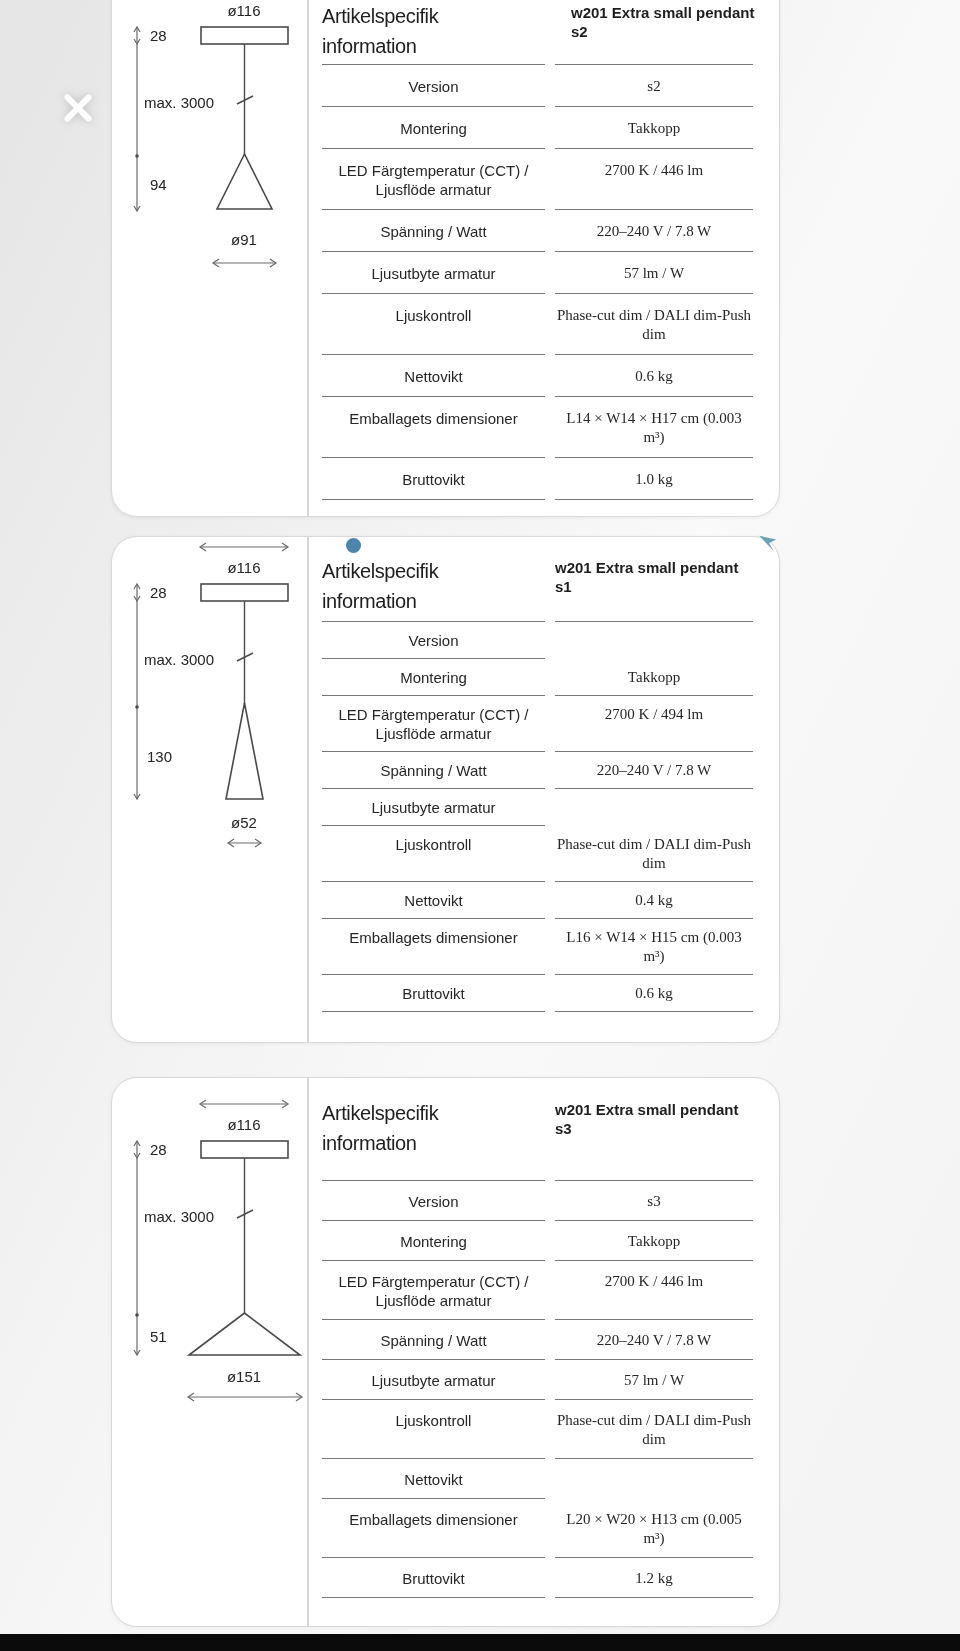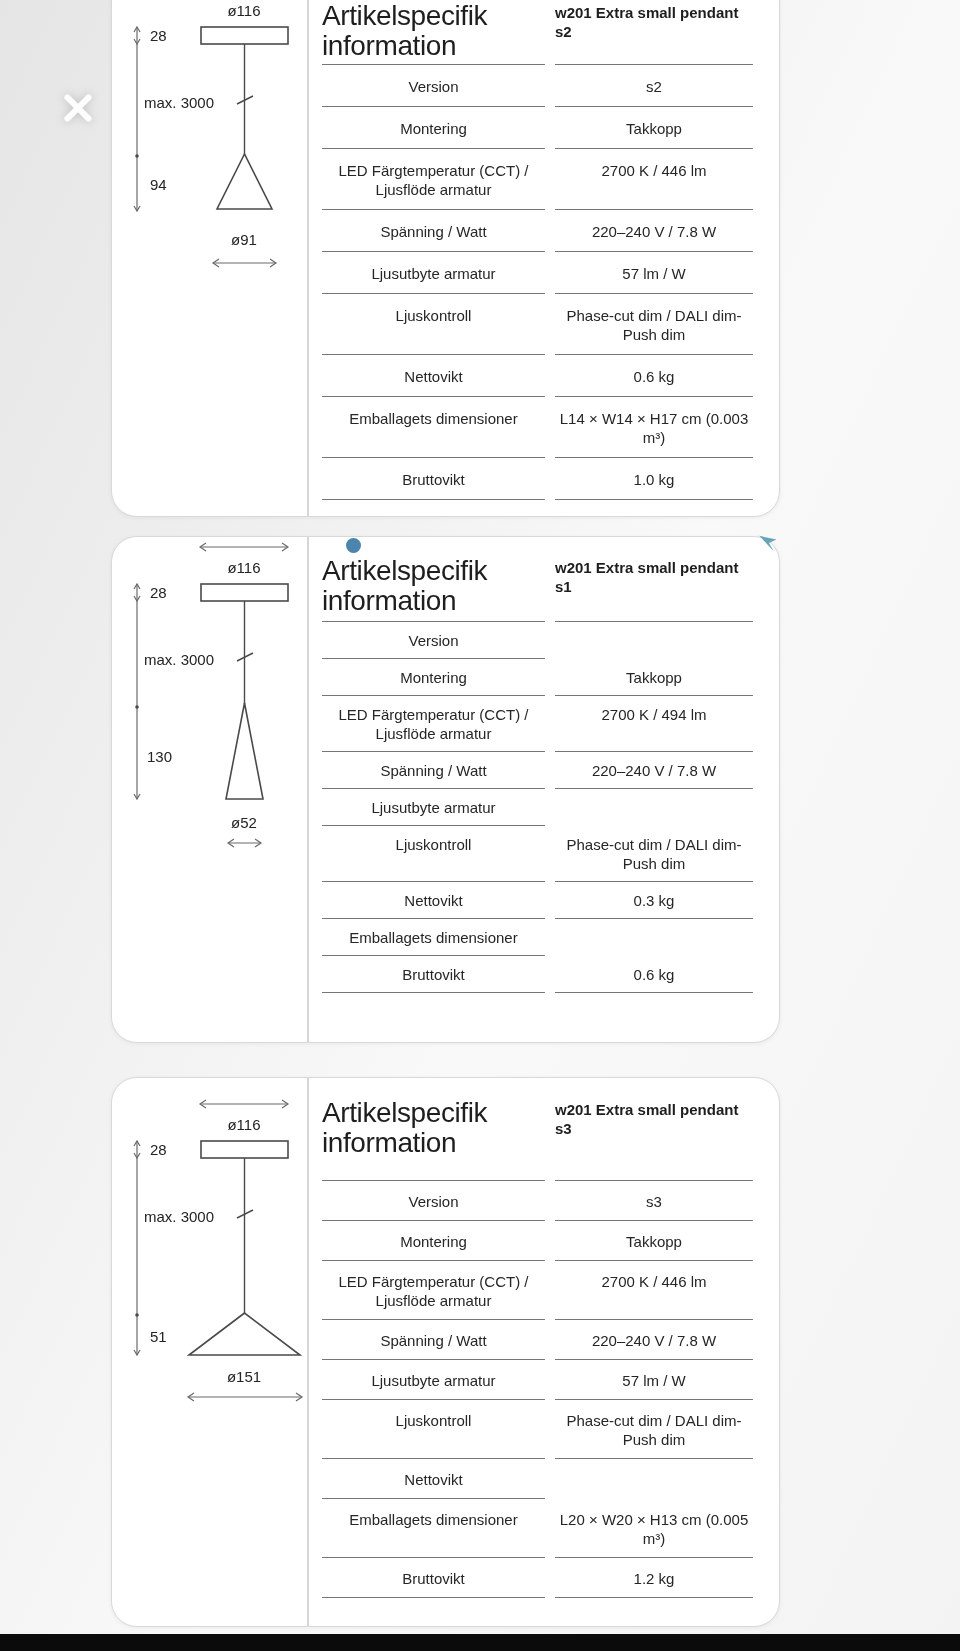--- a/index.html
+++ b/index.html
@@ -19,38 +19,38 @@
   .divider{position:absolute;left:195px;top:0;bottom:0;width:1.5px;background:#d6d6d6;}
   .drawing{position:absolute;left:2px;width:195px;height:312px;}
   #card1 .drawing{top:21px;}
   #card2 .drawing{top:0px;}
   #card3 .drawing{top:16px;}
   .drawing line,.drawing polyline{stroke:#4a4a4a;stroke-width:1.4;fill:none;}
   .drawing rect,.drawing polygon.cone{stroke:#4a4a4a;stroke-width:1.6;fill:#fff;}
   .drawing text{font-family:"Liberation Sans",sans-serif;font-size:15px;fill:#242424;}
   .drawing .dimline{stroke:#6a6a6a;stroke-width:1.2;}
   .tbl{position:absolute;left:210px;width:431px;top:0;}
-  .title{position:absolute;left:0;width:240px;font-size:28px;line-height:30px;
+  .title{position:absolute;left:0;width:240px;font-size:20px;line-height:30px;
     letter-spacing:-0.4px;color:#1e1e1e;}
   #card1 .title{top:42px;}
   #card2 .title{top:19px;}
   #card3 .title{top:20px;}
   .product{position:absolute;left:233px;width:198px;font-size:15px;font-weight:bold;
     line-height:19px;color:#1e1e1e;}
-  #card1 .product{top:44px;}
+  #card1 .product{top:44px;margin-left:16px;}
   #card2 .product{top:21px;}
   #card3 .product{top:22px;}
   .rows{position:absolute;left:0;width:431px;}
   #card1 .rows{top:105px;}
   #card2 .rows{top:84px;}
   #card3 .rows{top:102px;}
   .row{display:flex;gap:10px;text-align:center;}
   .cell{border-bottom:1.5px solid #767676;font-size:15px;line-height:19px;color:#262626;}
   .cell.l{width:223px;}
-  .cell.v{width:198px;}
+  .cell.v{width:198px;font-family:Liberation Serif, serif;}
   #card1 .cell{padding:12px 0 10px;}
   #card2 .cell{padding:9px 0 8px;}
   #card3 .cell{padding:11px 0 9px;}
   .row.rule .cell{padding:0 !important;height:0;}
   .close-btn{position:absolute;left:57px;top:87px;width:42px;height:42px;cursor:pointer;
     filter:drop-shadow(0 0 5px rgba(0,0,0,0.18));}
   .close-btn::before,.close-btn::after{
     content:"";position:absolute;left:3px;top:18px;width:36px;height:6px;border-radius:3px;
     background:#fdfdfd;}
   .close-btn::before{transform:rotate(45deg);}
@@ -189,24 +189,25 @@
         </div>
       <div class="row">
           <div class="cell l">Ljusutbyte armatur</div>
         </div>
       <div class="row">
           <div class="cell l">Ljuskontroll</div>
           <div class="cell v">Phase-cut dim / DALI dim-Push dim</div>
         </div>
       <div class="row">
           <div class="cell l">Nettovikt</div>
-          <div class="cell v">0.3 kg</div>
+          <div class="cell v">0.4 kg</div>
         </div>
       <div class="row">
           <div class="cell l">Emballagets dimensioner</div>
+          <div class="cell v">L16 × W14 × H15 cm (0.003 m³)</div>
         </div>
       <div class="row">
           <div class="cell l">Bruttovikt</div>
           <div class="cell v">0.6 kg</div>
         </div>
     </div>
   </div>
 </div>
 
 <div class="card" id="card3">

